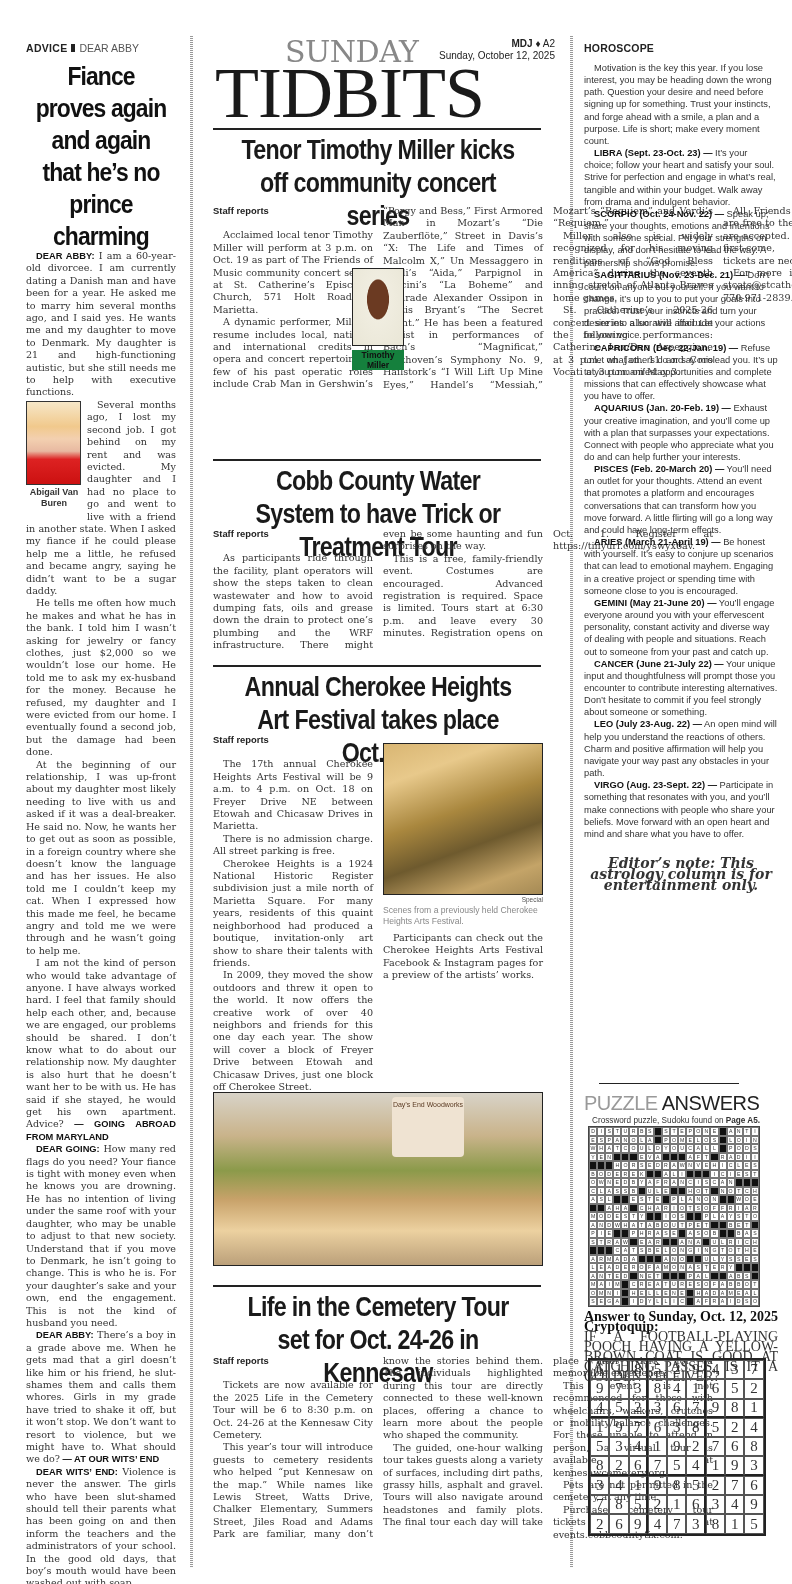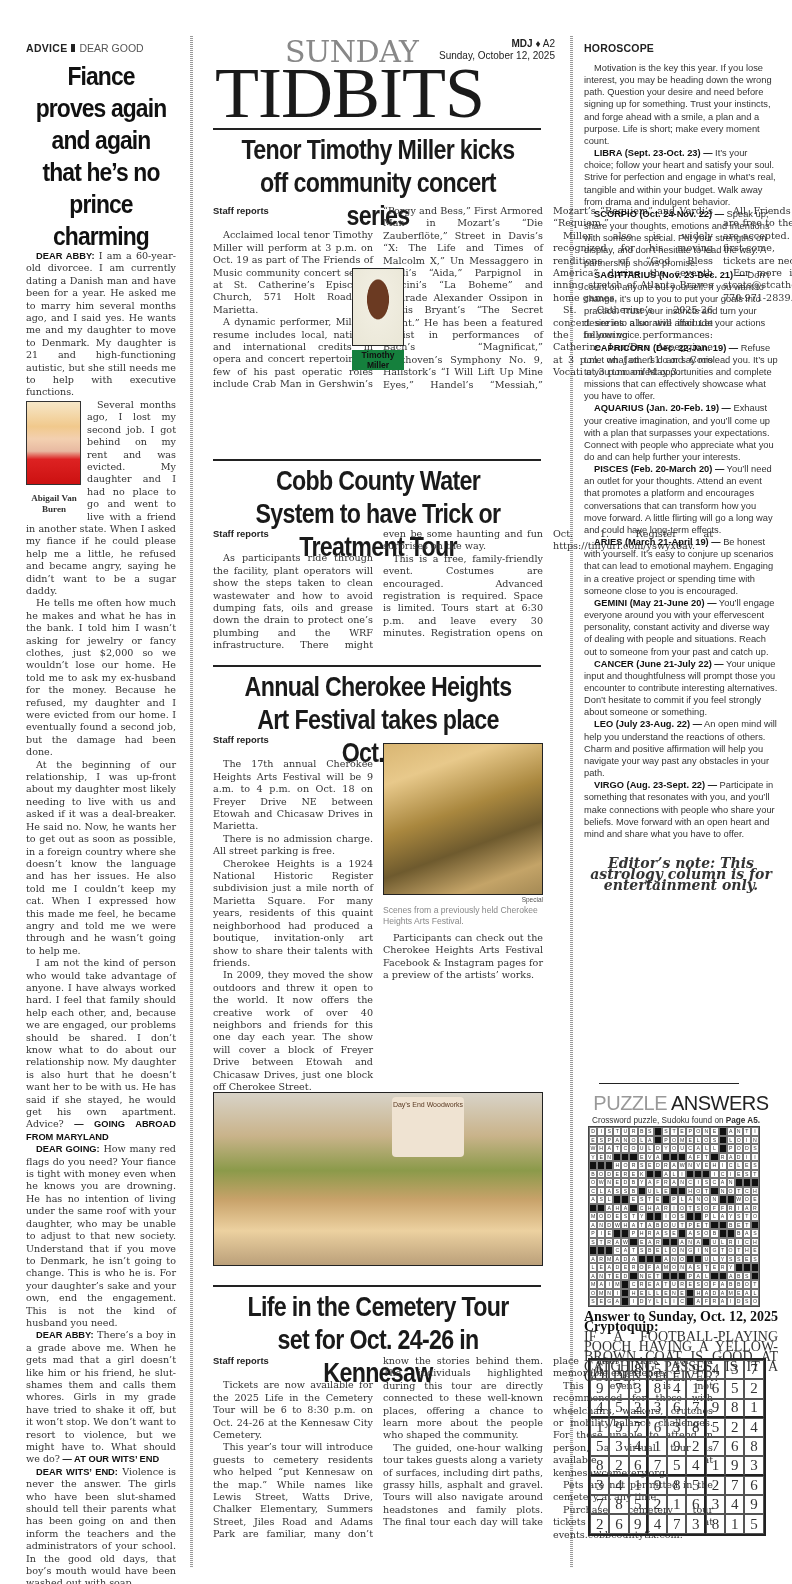--- a/index.html
+++ b/index.html
@@ -13,59 +13,59 @@
 .kicker b{font-weight:900;letter-spacing:.3px}
 .kicker .sq{display:inline-block;width:4px;height:8px;background:#222;margin:0 4px}
 .kicker .ds{color:#555}
 .abby-head{position:absolute;top:60px;left:0;width:150px;text-align:center;font-family:"Liberation Sans",sans-serif;font-size:26px;line-height:32px;letter-spacing:-1px;transform:scaleX(.88);transform-origin:center top;color:#111}
 .body{font-size:9.6px;line-height:12.4px;text-align:justify;hyphens:auto;color:#333}
 .body p{text-indent:10px}
 .body b,.lbl{font-family:"Liberation Sans",sans-serif;font-weight:700;color:#111;font-size:9.3px}
 .abby-body{position:absolute;top:250px;left:0;width:150px}
 .abby-photo{float:left;width:56px;margin:2px 5px 2px 0;text-align:center}
 .abby-photo .ph{width:55px;height:84px;border:1px solid #333;background:linear-gradient(180deg,#f6e7c8 0%,#f1c98c 30%,#f3d0b0 45%,#e8b9a1 60%,#d22 70%,#c11 100%)}
-.abby-photo .cap{font-family:Liberation Serif, serif;font-weight:700;font-size:9px;line-height:11px;margin-top:8px}
+.abby-photo .cap{font-family:Liberation Sans, sans-serif;font-weight:700;font-size:9px;line-height:11px;margin-top:2px}
 .masthead{position:absolute;top:28px;left:0;width:348px;height:100px}
 .sunday{position:absolute;left:72px;top:6px;font-family:"DejaVu Serif",serif;font-size:30px;color:#888;letter-spacing:-.5px;font-variant:small-caps}
 .tidbits{position:absolute;left:2px;top:30px;font-family:"Liberation Serif",serif;font-size:72px;line-height:70px;color:#1a1a1a;letter-spacing:-1px;font-weight:400}
 .mdj{position:absolute;right:6px;top:10px;text-align:right;font-family:"Liberation Sans",sans-serif;font-size:10px;line-height:12px}
 .mdj b{font-weight:900}
 .rule{position:absolute;left:0;width:328px;height:2px;background:#222}
 .headline{position:absolute;left:0;width:330px;text-align:center;font-family:"Liberation Sans",sans-serif;font-weight:700;color:#1a1a1a;letter-spacing:-.8px;transform:scaleX(.86);transform-origin:center top}
 .staff{font-family:"Liberation Sans",sans-serif;font-weight:700;font-size:9.4px;color:#222;margin-bottom:12px}
 .twocol{position:absolute;left:0;width:330px;column-count:2;column-gap:10px;column-fill:auto}
 .box{position:absolute;border:1px solid #222}
 .photo-cap{font-family:"Liberation Sans",sans-serif;font-size:8.6px;color:#888;line-height:10.5px}
 .special{font-family:"Liberation Sans",sans-serif;font-size:6.5px;color:#555;text-align:right}
 .horo{position:absolute;top:42px;left:0;width:194px}
 .horo h2{font-family:"Liberation Sans",sans-serif;font-size:10.5px;font-weight:900;margin-bottom:8px;letter-spacing:.2px}
 .horo .hb{font-family:"Liberation Sans",sans-serif;font-size:9.3px;line-height:12.15px;color:#333}
 .horo .hb p{text-indent:10px}
 .horo .hb b{color:#111}
 .ed-note{font-style:italic;font-weight:700;font-size:14px;line-height:11px;text-align:center;margin-top:18px;color:#333}
 .puzrule{position:absolute;top:1083px;left:15px;width:140px;height:1px;background:#222}
-.puzhead{position:absolute;top:1092px;left:0;width:194px;text-align:center;font-family:"Liberation Sans",sans-serif;font-size:20px;letter-spacing:-.5px}
+.puzhead{position:absolute;top:1092px;left:0;width:194px;font-family:"Liberation Sans",sans-serif;font-size:20px;letter-spacing:-.5px}
 .puzhead .g{color:#999}
 .puzsub{position:absolute;top:1116px;left:8px;width:194px;text-align:left;font-family:"Liberation Sans",sans-serif;font-size:8.2px;color:#333}
 .xw{position:absolute;top:1126px;left:4px;display:grid;grid-template-columns:repeat(21,8.1px);grid-auto-rows:8.5px;border:1px solid #444}
 .xw div{border:.5px solid #777;font-family:"Liberation Sans",sans-serif;font-size:5.2px;display:flex;align-items:center;justify-content:center;color:#333}
 .xw .blk{background:#111}
 .crypt{position:absolute;top:1312px;left:0;width:194px;font-family:"Liberation Serif",serif;font-size:14px;line-height:10px;text-align:justify;color:#333}
 .crypt b{color:#111}
 .sudoku{position:absolute;top:1358px;left:4px;display:grid;grid-template-columns:repeat(9,19.3px);grid-auto-rows:19.3px;border:2px solid #222}
 .sudoku div{border:.5px solid #555;font-family:"Liberation Serif",serif;font-size:15px;display:flex;align-items:center;justify-content:center;color:#333}
 .sudoku .br{border-right:2px solid #222}
 .sudoku .bb{border-bottom:2px solid #222}
 </style>
 </head>
 <body>
 
 <div class="col left" style="height:1584px">
   <div class="kicker">
-    <b>ADVICE</b><span class="sq"></span><span class="ds">DEAR GOOD</span>
+    <b>ADVICE</b><span class="sq"></span><span class="ds">DEAR ABBY</span>
   </div>
   <h1 class="abby-head">Fiance proves again and again that he’s no prince charming</h1>
   <div class="abby-body body">
     <p style="text-indent:10px"><b>DEAR ABBY:</b><span> I am a 60-year-old divorcee. I am currently dating a Danish man and have been for a year. He asked me to marry him several months ago, and I said yes. He wants me and my daughter to move to Denmark. My daughter is 21 and high-functioning autistic, but she still needs me to help with executive functions.</span></p>
     <div class="abby-photo">
       <div class="ph"></div>
       <div class="cap">Abigail Van Buren</div>
     </div>
     <p>Several months ago, I lost my second job. I got behind on my rent and was evicted. My daughter and I had no place to go and went to live with a friend in another state. When I asked my fiance if he could please help me a little, he refused and became angry, saying he didn’t want to be a sugar daddy.</p>
     <p>He tells me often how much he makes and what he has in the bank. I told him I wasn’t asking for jewelry or fancy clothes, just $2,000 so we wouldn’t lose our home. He told me to ask my ex-husband for the money. Because he refused, my daughter and I were evicted from our home. I eventually found a second job, but the damage had been done.</p>

